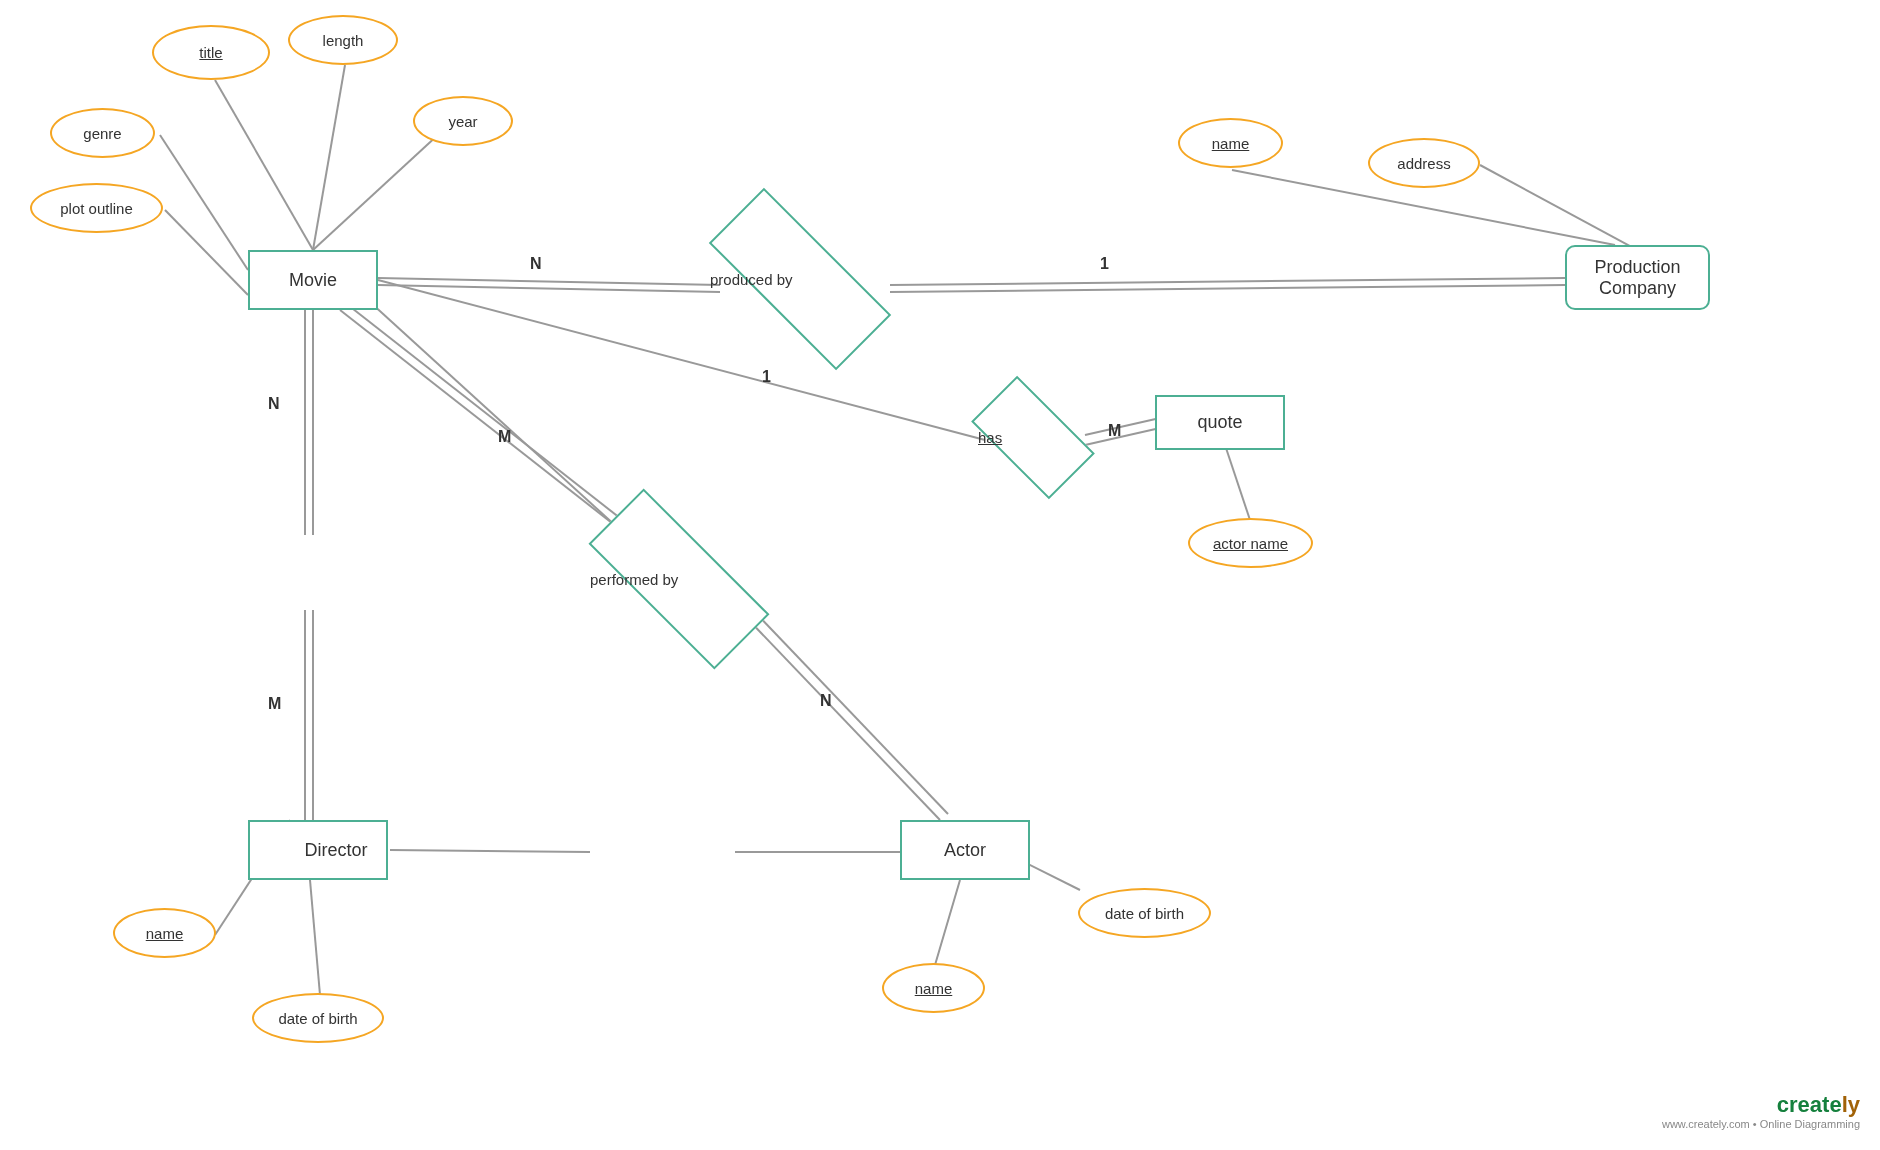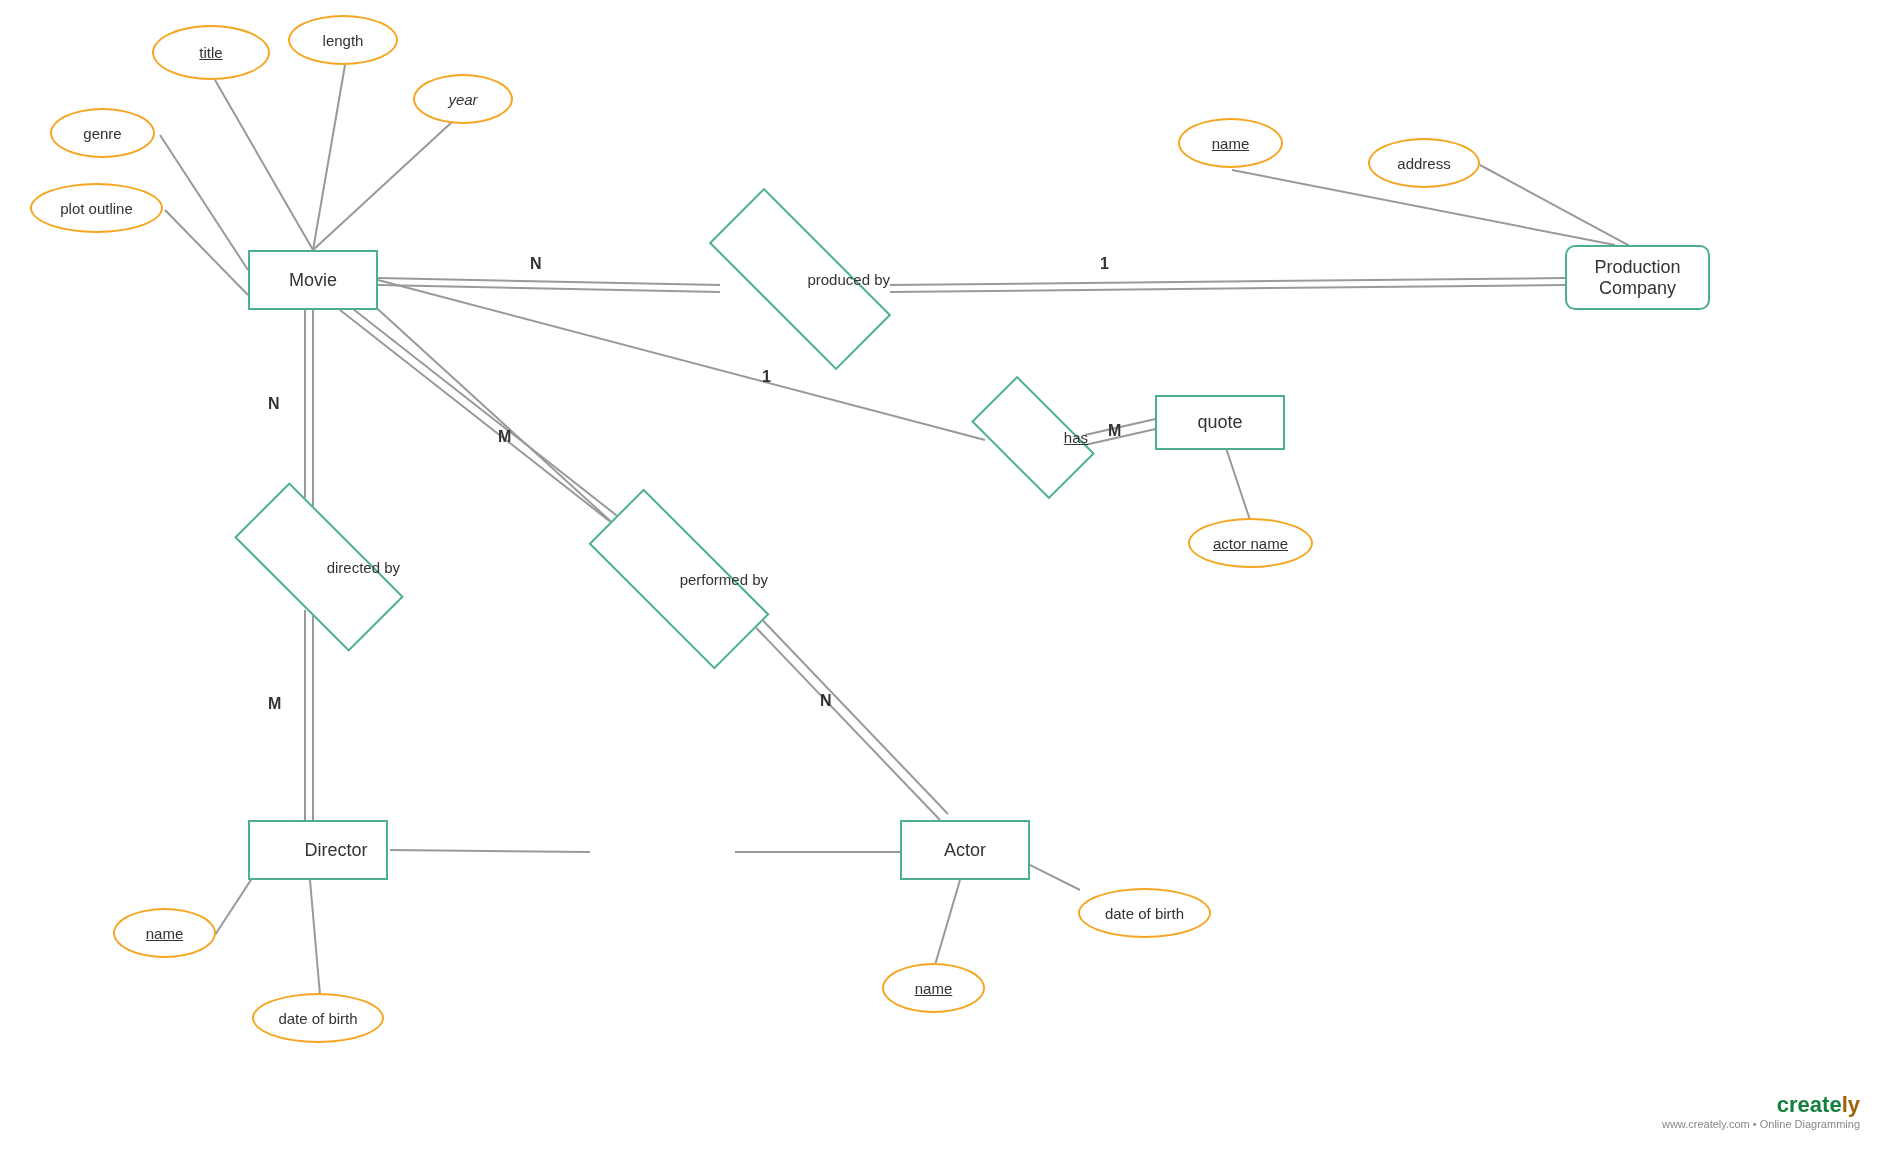--- a/index.html
+++ b/index.html
@@ -53,21 +53,21 @@
       font-size: 15px;
       color: #333;
       text-align: center;
     }
     .diamond-inner {
       width: 100%;
       height: 100%;
       position: relative;
       display: flex;
       align-items: center;
-      justify-content: flex-end;
+      justify-content: flex-start;
     }
     .diamond-shape {
       position: absolute;
       width: 100%;
       height: 100%;
       border: 2px solid #4CAF93;
       background: #fff;
       transform: rotate(45deg);
     }
     .diamond-label {
@@ -188,21 +188,21 @@
   </div>
 
   <div class="entity-oval" style="left:152px; top:25px; width:118px; height:55px;">
     <span class="underline">title</span>
   </div>
 
   <div class="entity-oval" style="left:288px; top:15px; width:110px; height:50px;">
     <span>length</span>
   </div>
 
-  <div class="entity-oval" style="left:413px; top:74px; width:100px; height:50px;font-style:italic;">
+  <div class="entity-oval" style="left:413px; top:96px; width:100px; height:50px;">
     <span>year</span>
   </div>
 
   <div class="entity-oval" style="left:50px; top:108px; width:105px; height:50px;">
     <span>genre</span>
   </div>
 
   <div class="entity-oval" style="left:30px; top:183px; width:133px; height:50px;text-align:right;">
     <span>plot outline</span>
   </div>
@@ -235,26 +235,20 @@
     <span class="underline">name</span>
   </div>
 
   <div class="entity-diamond" style="left:710px; top:240px; width:180px; height:78px;">
     <div class="diamond-inner">
       <div class="diamond-shape"></div>
       <span class="diamond-label">produced by</span>
     </div>
   </div>
 
-  <div class="entity-diamond" style="left:238px; top:528px; width:162px; height:78px;">
-    <div class="diamond-inner">
-      <div class="diamond-shape"></div>
-      <span class="diamond-label">directed by</span>
-    </div>
-  </div>
 
   <div class="entity-diamond" style="left:590px; top:540px; width:178px; height:78px;">
     <div class="diamond-inner">
       <div class="diamond-shape"></div>
       <span class="diamond-label">performed by</span>
     </div>
   </div>
 
   <div class="entity-diamond" style="left:978px; top:405px; width:110px; height:65px;">
     <div class="diamond-inner">

